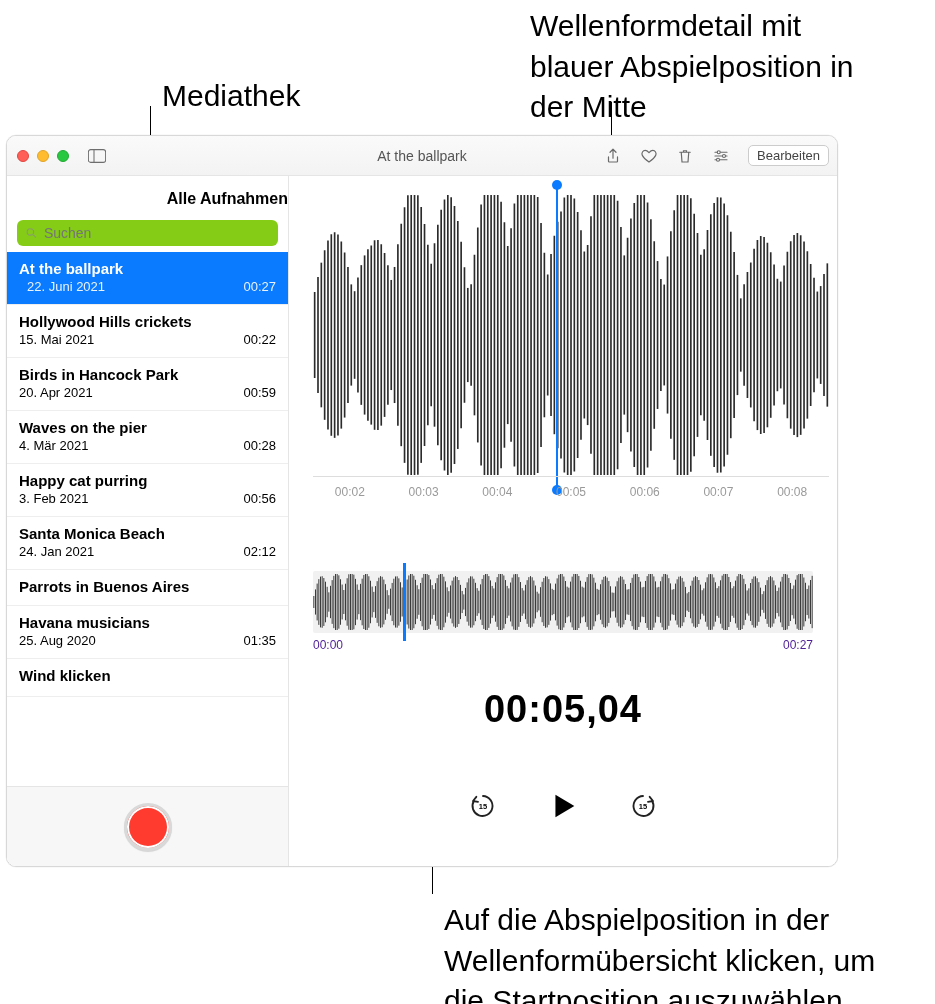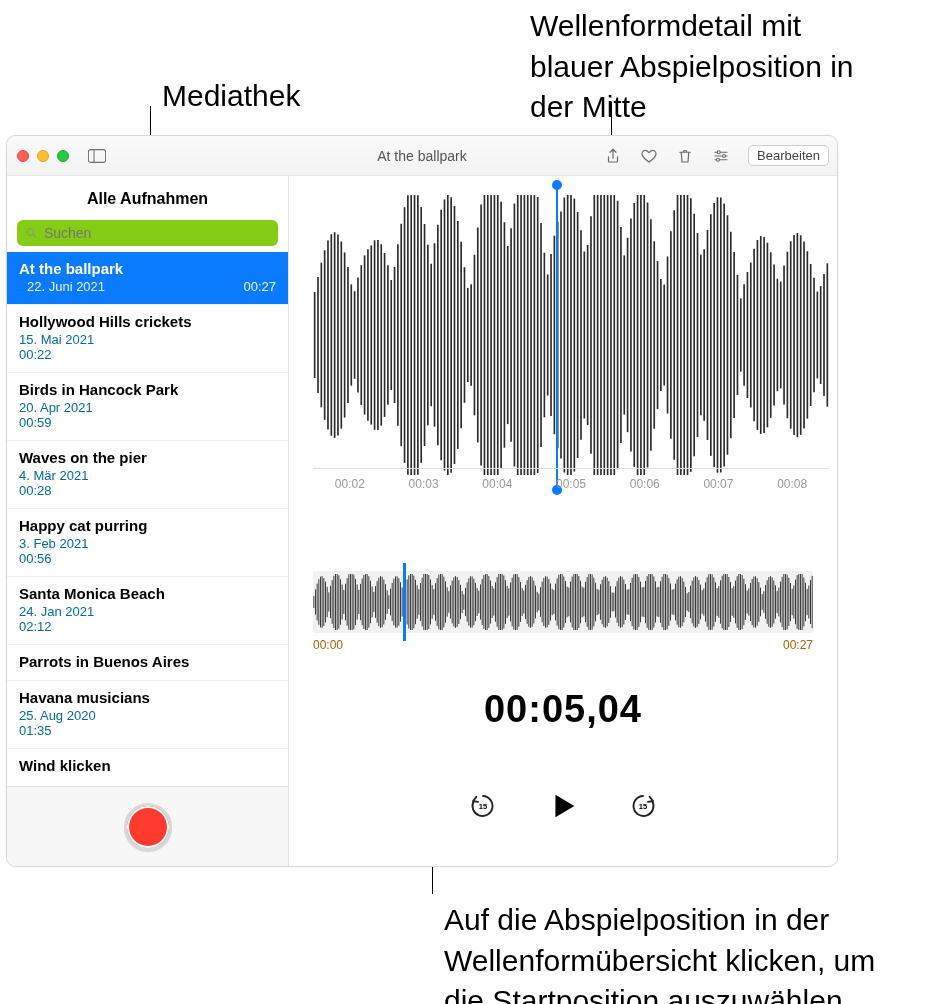--- a/index.html
+++ b/index.html
@@ -63,37 +63,37 @@
   .edit-btn{
     font-size:13px;color:#444;background:#fff;border:1px solid #ccc;border-radius:5px;
     padding:2px 8px;
   }
   .content{display:flex;height:calc(100% - 40px);}
   .sidebar{
     width:282px;border-right:1px solid #e5e5e5;display:flex;flex-direction:column;
     background:#fff;
   }
   .sidebar-title{
-    font-weight:700;font-size:16px;text-align:center;padding:14px 0 12px;
+    font-weight:700;font-size:16px;text-align:right;padding:14px 0 12px;
   }
   .search{
     margin:0 10px 6px;display:flex;align-items:center;gap:6px;
     background:#84cc16;border-radius:6px;padding:5px 8px;color:#8a8a8a;
   }
   .search svg{width:14px;height:14px;opacity:.7}
   .search input{
     border:none;background:transparent;outline:none;font-size:14px;color:#555;width:100%;
   }
   .list{flex:1;overflow:hidden;}
   .item{padding:8px 12px 10px;border-bottom:1px solid #eee;}
   .item.selected{background:#0a7aff;color:#fff;}
   .item .name{font-size:15px;font-weight:600;}
   .item.selected .name{font-weight:700;}
   .row2{display:flex;justify-content:space-between;font-size:13px;margin-top:2px;}
-  .item:not(.selected) .row2{color:#0369a1;flex-direction:column;}
+  .item:not(.selected) .row2{color:#000000;}
   .item.selected .row2{color:#e9f2ff;margin-left:8px;}
   .record-bar{
     height:80px;border-top:1px solid #e5e5e5;display:flex;align-items:center;justify-content:center;
     background:#f7f7f7;
   }
   .record-btn{
     width:48px;height:48px;border-radius:50%;background:#ff3b30;
     border:3px solid #d9d9d9;box-shadow:inset 0 0 0 2px #fff, 0 1px 1px rgba(0,0,0,.15);
   }
   .main{flex:1;position:relative;background:#fff;}
@@ -104,35 +104,35 @@
   .playhead-detail{
     position:absolute;top:-4px;height:303px;width:2px;background:#0a7aff;left:47%;
   }
   .playhead-detail::before,.playhead-detail::after{
     content:"";position:absolute;left:-4px;width:10px;height:10px;border-radius:50%;
     background:#0a7aff;
   }
   .playhead-detail::before{top:-6px;}
   .playhead-detail::after{bottom:-6px;}
   .time-scale{
-    position:absolute;left:0;right:0;bottom:16px;height:36px;
+    position:absolute;left:0;right:0;bottom:8px;height:36px;
     display:flex;font-size:12px;color:#9a9a9a;
   }
   .time-scale .tick{flex:1;text-align:center;border-top:1px solid #ddd;padding-top:8px;}
   .overview{
     position:absolute;left:24px;right:24px;top:395px;height:62px;
     background:#f1f1f1;border-radius:2px;
   }
   .overview svg{width:100%;height:100%;display:block;}
   .ov-playhead{
     position:absolute;top:-8px;bottom:-8px;width:3px;background:#0a7aff;left:18%;
   }
   .ov-times{
     position:absolute;left:24px;right:24px;top:462px;display:flex;justify-content:space-between;
-    font-size:12px;color:#a16207;
+    font-size:12px;color:#4c1d95;
   }
   .big-time{
     position:absolute;left:0;right:0;top:512px;text-align:center;
     font-size:38px;font-weight:700;letter-spacing:1px;
     font-variant-numeric:tabular-nums;
   }
   .controls{
     position:absolute;left:0;right:0;top:613px;display:flex;justify-content:center;gap:48px;align-items:center;
   }
   .skip svg{width:30px;height:30px;color:#222;}

